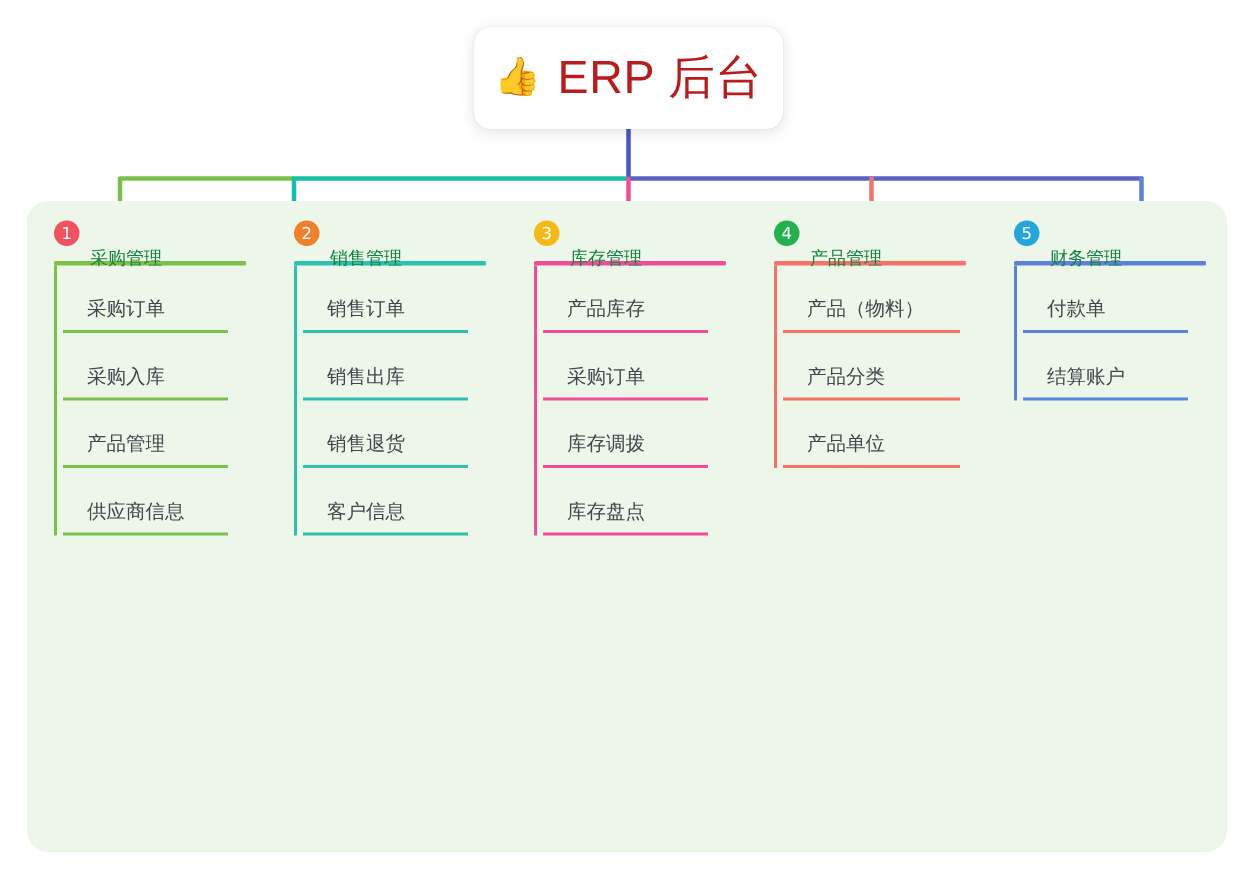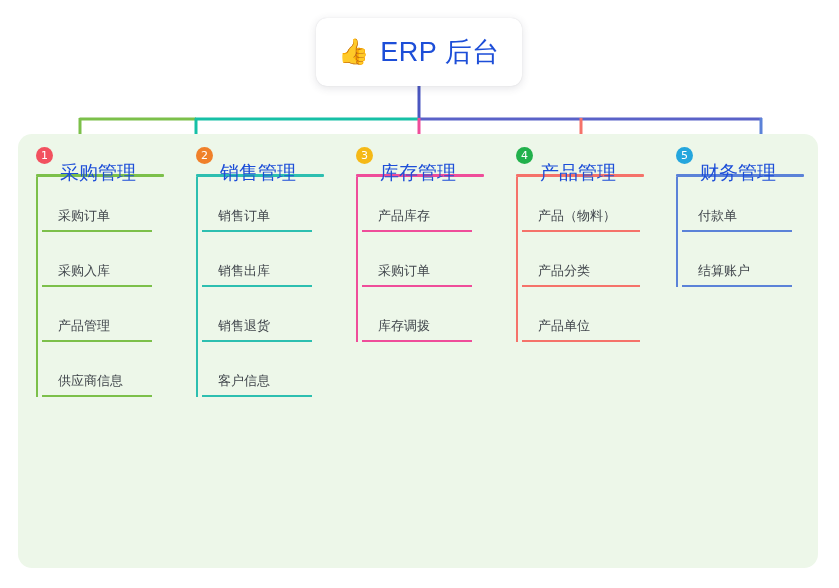--- a/index.html
+++ b/index.html
@@ -38,22 +38,22 @@
     gap: 11px;
     box-sizing: border-box;
   }
   .root-icon {
     font-size: 25px;
     line-height: 1;
     display: inline-block;
     transform: translateY(-1px);
   }
   .root-title {
-    font-size: 27px;
-    color: #1d4ed8;
+    font-size: 31px;
+    color: #b91c1c;
     letter-spacing: 0.5px;
     white-space: nowrap;
   }
 
   
   #connectors {
     position: absolute;
     left: 0; top: 0;
     width: 839px;
     height: 588px;
@@ -102,22 +102,22 @@
     height: 17px;
     border-radius: 50%;
     color: #ffffff;
     font-size: 11px;
     line-height: 17px;
     text-align: center;
     flex: 0 0 auto;
     font-family: "DejaVu Sans", sans-serif;
   }
   .col-title {
-    font-size: 19px;
-    color: #1d4ed8;
+    font-size: 12px;
+    color: #15803d;
     white-space: nowrap;
     margin-top: 35px;
   }
   .col-underline {
     height: 3px;
     width: 128px;
     margin-top: 6px;
     border-radius: 1px;
   }
 
@@ -129,21 +129,21 @@
   }
   .rail {
     position: absolute;
     left: 0;
     top: 0;
     bottom: 0;
     width: 2px;
   }
   .leaf {
     position: relative;
-    height: 55px;
+    height: 45px;
     box-sizing: border-box;
     display: flex;
     align-items: flex-end;
     padding-left: 16px;
     padding-bottom: 4px;
   }
   .leaf-label {
     font-size: 13px;
     color: #41464c;
     white-space: nowrap;
@@ -253,20 +253,24 @@
             <div class="leaf-underline" style="background: rgb(239, 77, 154);"></div>
           </div>
           <div class="leaf">
             <span class="leaf-label">采购订单</span>
             <div class="leaf-underline" style="background: rgb(239, 77, 154);"></div>
           </div>
           <div class="leaf">
             <span class="leaf-label">库存调拨</span>
             <div class="leaf-underline" style="background: rgb(239, 77, 154);"></div>
           </div>
+          <div class="leaf">
+            <span class="leaf-label">库存盘点</span>
+            <div class="leaf-underline" style="background: rgb(239, 77, 154);"></div>
+          </div>
         </div>
       </div>
       <div class="column col-wide">
         <div class="col-head">
           <span class="badge" style="background: rgb(34, 177, 76);">4</span>
           <span class="col-title">产品管理</span>
         </div>
         <div class="col-underline" style="background: rgb(245, 114, 106);"></div>
         <div class="leaf-list">
           <div class="rail" style="background: rgb(245, 114, 106);"></div>

